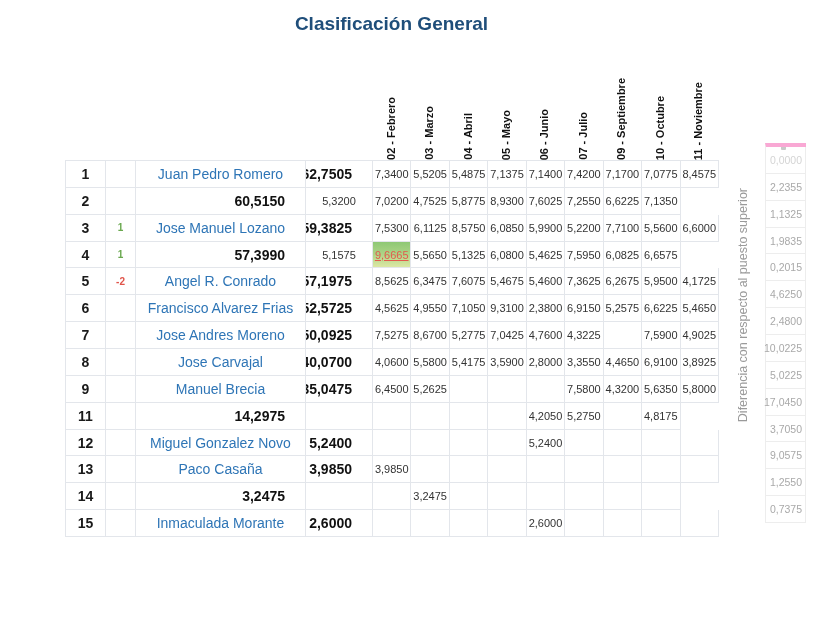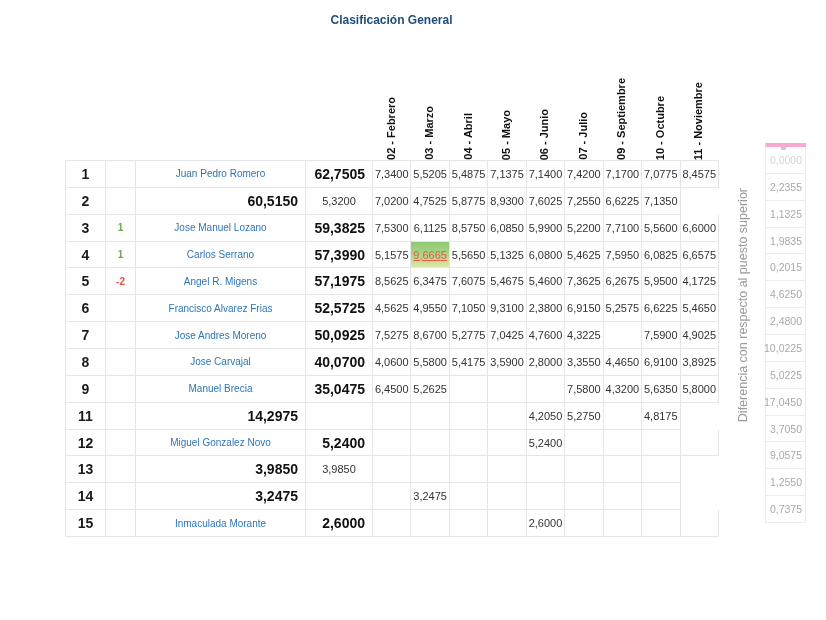--- a/index.html
+++ b/index.html
@@ -4,21 +4,21 @@
 <style>
   html,body { margin:0; padding:0; }
   body {
     width:826px; height:620px; position:relative; overflow:hidden;
     background:#ffffff;
     font-family:"Liberation Sans","DejaVu Sans",sans-serif;
     -webkit-font-smoothing:antialiased;
   }
   .page-title {
     position:absolute; left:65px; top:13px; width:653px;
-    text-align:center; font-size:12px; font-weight:bold;
+    text-align:center; font-size:19px; font-weight:bold;
     color:var(--title-color,#1f4e7a); margin:0;
   }
   
   .month-headers {
     position:absolute; left:372px; top:44px; height:116px;
     display:grid; grid-template-columns:repeat(9,38.45px);
   }
   .month-cell { display:flex; align-items:flex-end; justify-content:center; }
   .month-cell span {
     writing-mode:vertical-rl; transform:rotate(180deg);
@@ -39,23 +39,23 @@
   .cell {
     border-right:1px solid var(--grid-color,#e3e6eb);
     border-bottom:1px solid var(--grid-color,#e3e6eb);
     display:flex; align-items:center; justify-content:center;
     box-sizing:border-box; overflow:hidden; white-space:nowrap;
   }
   .cell.rank  { font-size:14px; font-weight:bold; color:#1a1a1a; }
   .cell.delta { font-size:10px; font-weight:bold; }
   .cell.delta.pos { color:var(--positive-color,#6aa84f); }
   .cell.delta.neg { color:var(--negative-color,#e0544a); }
-  .cell.name  { font-size:10px; color:var(--name-color,#2e75b6); }
+  .cell.name  { font-size:14px; color:var(--name-color,#2e75b6); }
   .cell.total { font-size:14px; font-weight:bold; color:#111;
-                justify-content:flex-end; padding-right:7px; }
+                justify-content:flex-end; padding-right:20px; }
   .cell.score { font-size:11px; color:#333; }
   .cell.score.highlight {
     background:linear-gradient(to bottom,#8ec875 0%,#aad385 45%,#dce7a3 100%);
     color:var(--highlight-text-color,#e25b4d);
     text-decoration:underline;
   }
   
   .diff-col {
     position:absolute; left:765px; top:143px; width:40px;
     border-top:4px solid #f9a8d4; border-left:1px solid #ededed;
@@ -156,36 +156,35 @@
       <div class="cell score">6,0850</div>
       <div class="cell score">5,9900</div>
       <div class="cell score">5,2200</div>
       <div class="cell score">7,7100</div>
       <div class="cell score">5,5600</div>
       <div class="cell score">6,6000</div>
     </div>
     <div class="row">
       <div class="cell rank">4</div>
       <div class="cell delta pos">1</div>
-      <div class="cell name">Carlos Serrano</div>
       <div class="cell total">57,3990</div>
       <div class="cell score">5,1575</div>
       <div class="cell score highlight">9,6665</div>
       <div class="cell score">5,5650</div>
       <div class="cell score">5,1325</div>
       <div class="cell score">6,0800</div>
       <div class="cell score">5,4625</div>
       <div class="cell score">7,5950</div>
       <div class="cell score">6,0825</div>
       <div class="cell score">6,6575</div>
     </div>
     <div class="row">
       <div class="cell rank">5</div>
       <div class="cell delta neg">-2</div>
-      <div class="cell name">Angel R. Migens</div>
+      <div class="cell name">Angel R. Conrado</div>
       <div class="cell total">57,1975</div>
       <div class="cell score">8,5625</div>
       <div class="cell score">6,3475</div>
       <div class="cell score">7,6075</div>
       <div class="cell score">5,4675</div>
       <div class="cell score">5,4600</div>
       <div class="cell score">7,3625</div>
       <div class="cell score">6,2675</div>
       <div class="cell score">5,9500</div>
       <div class="cell score">4,1725</div>
@@ -275,20 +274,21 @@
       <div class="cell score"></div>
       <div class="cell score">5,2400</div>
       <div class="cell score"></div>
       <div class="cell score"></div>
       <div class="cell score"></div>
       <div class="cell score"></div>
     </div>
     <div class="row">
       <div class="cell rank">13</div>
       <div class="cell delta "></div>
+      <div class="cell name">Paco Casaña</div>
       <div class="cell total">3,9850</div>
       <div class="cell score">3,9850</div>
       <div class="cell score"></div>
       <div class="cell score"></div>
       <div class="cell score"></div>
       <div class="cell score"></div>
       <div class="cell score"></div>
       <div class="cell score"></div>
       <div class="cell score"></div>
       <div class="cell score"></div>

